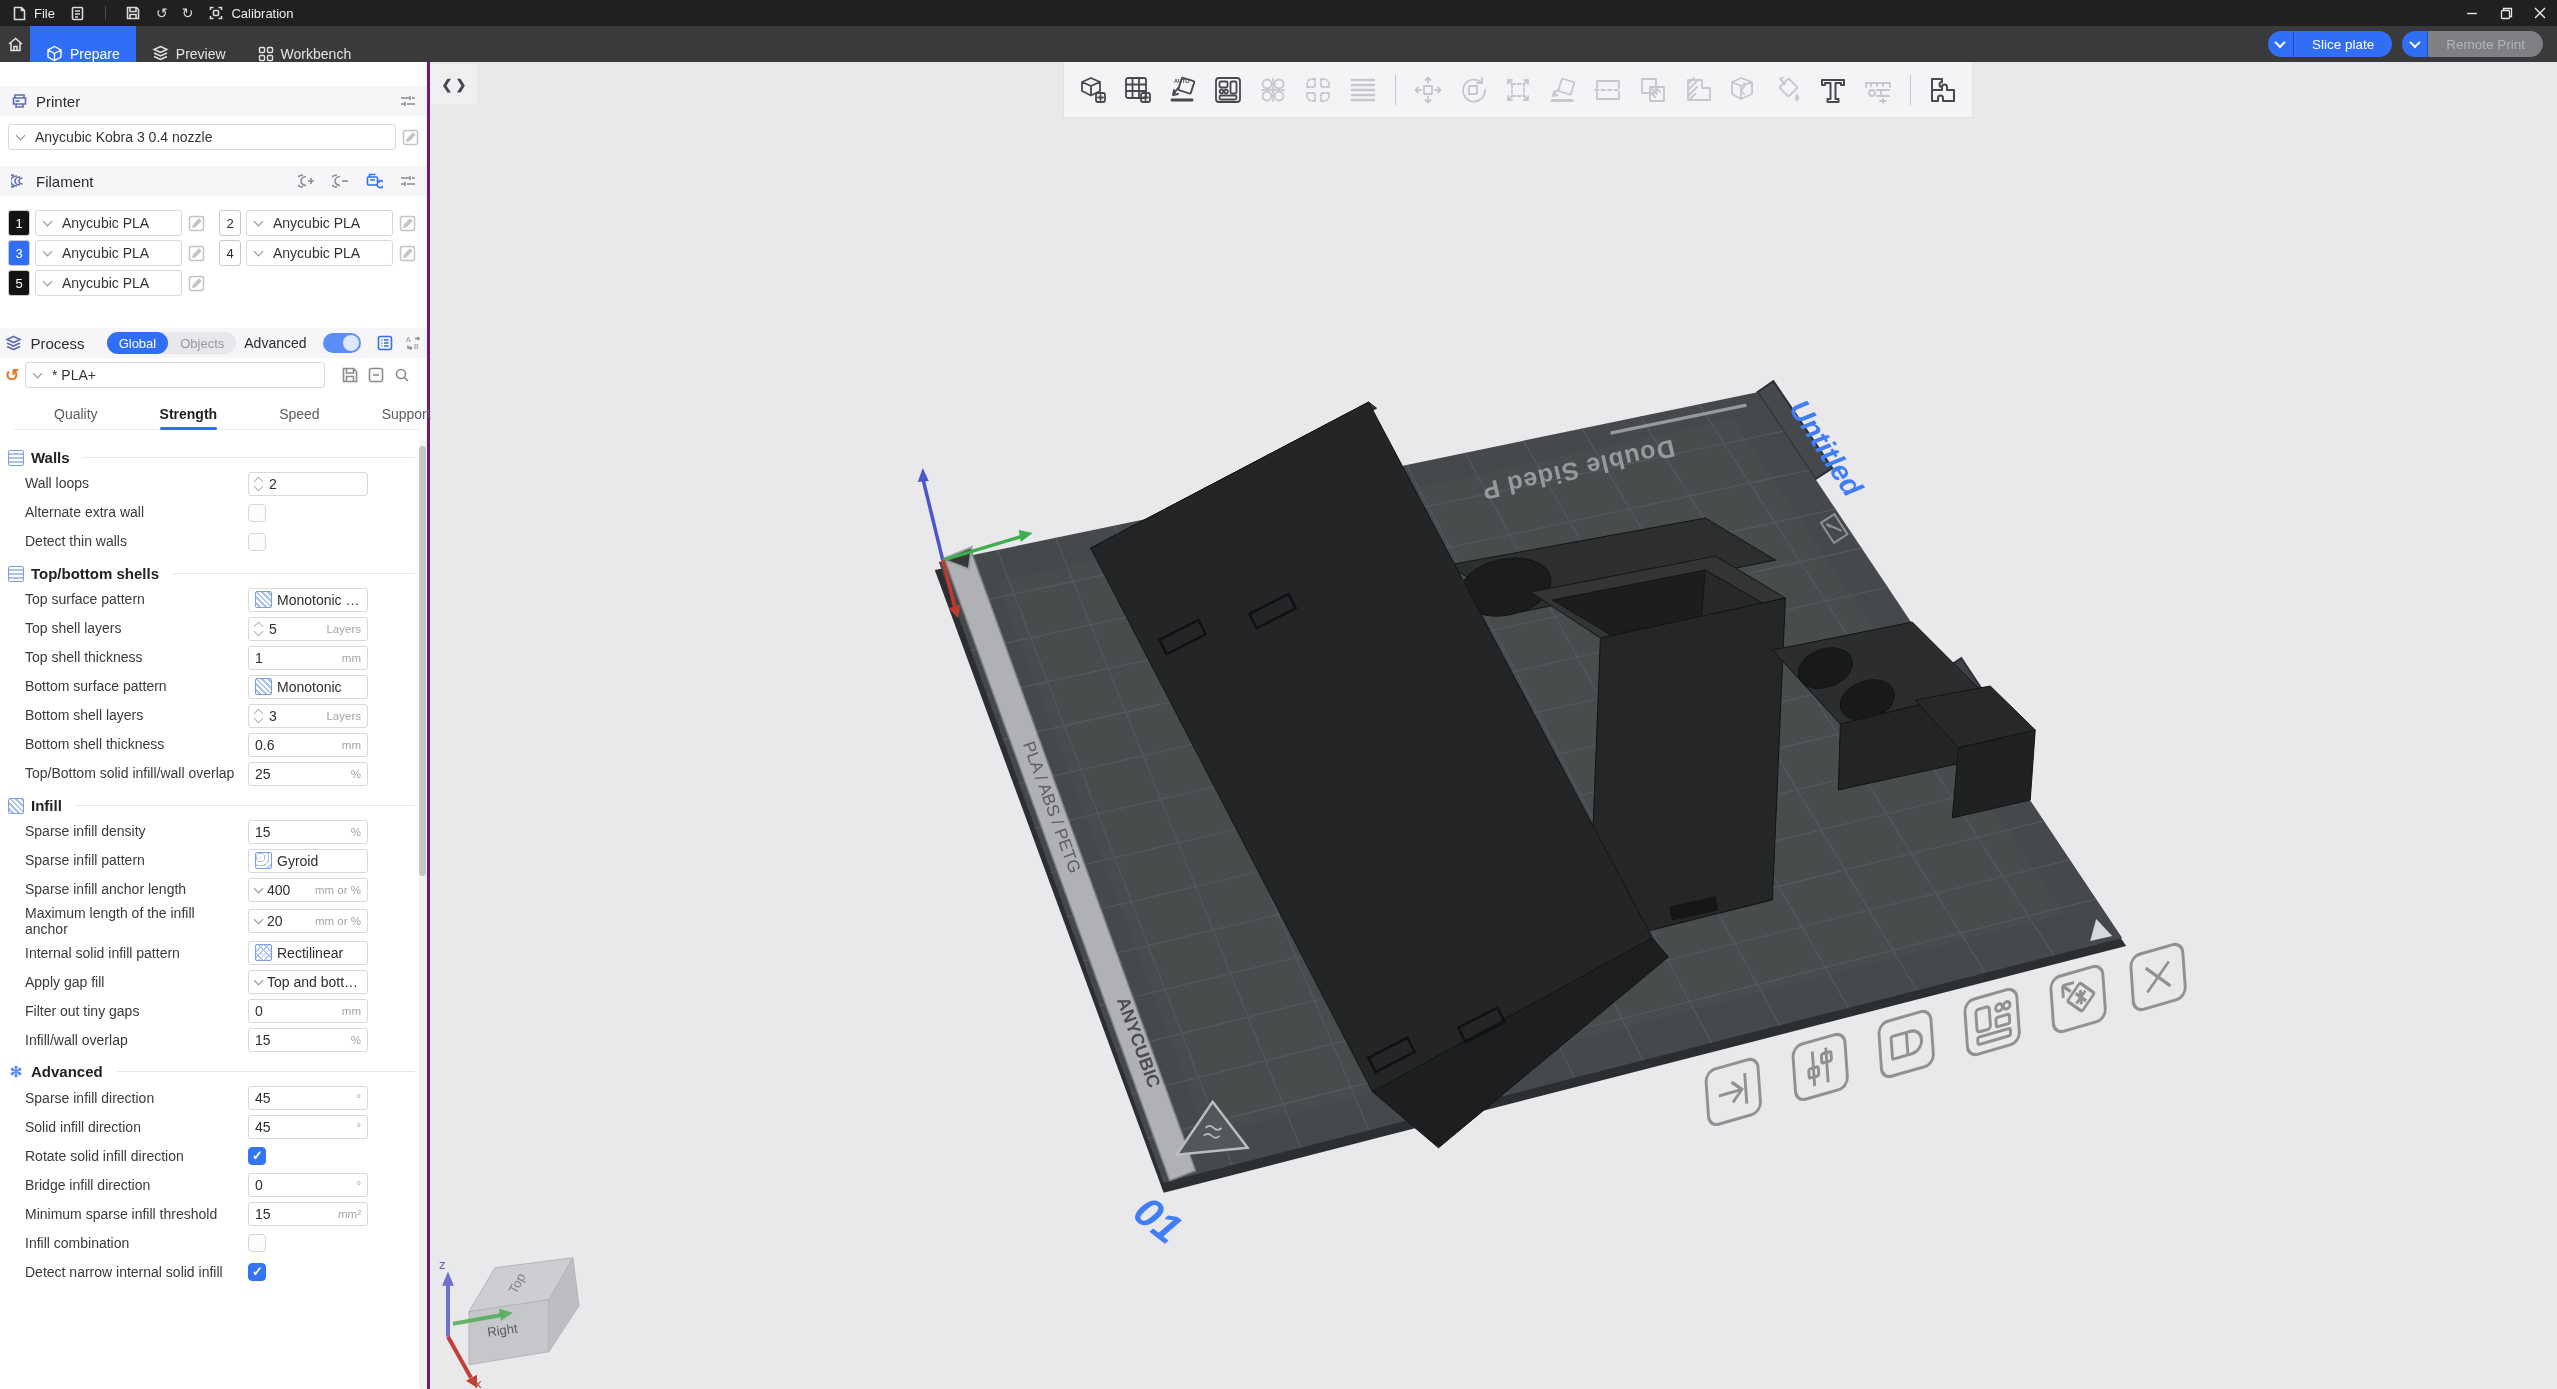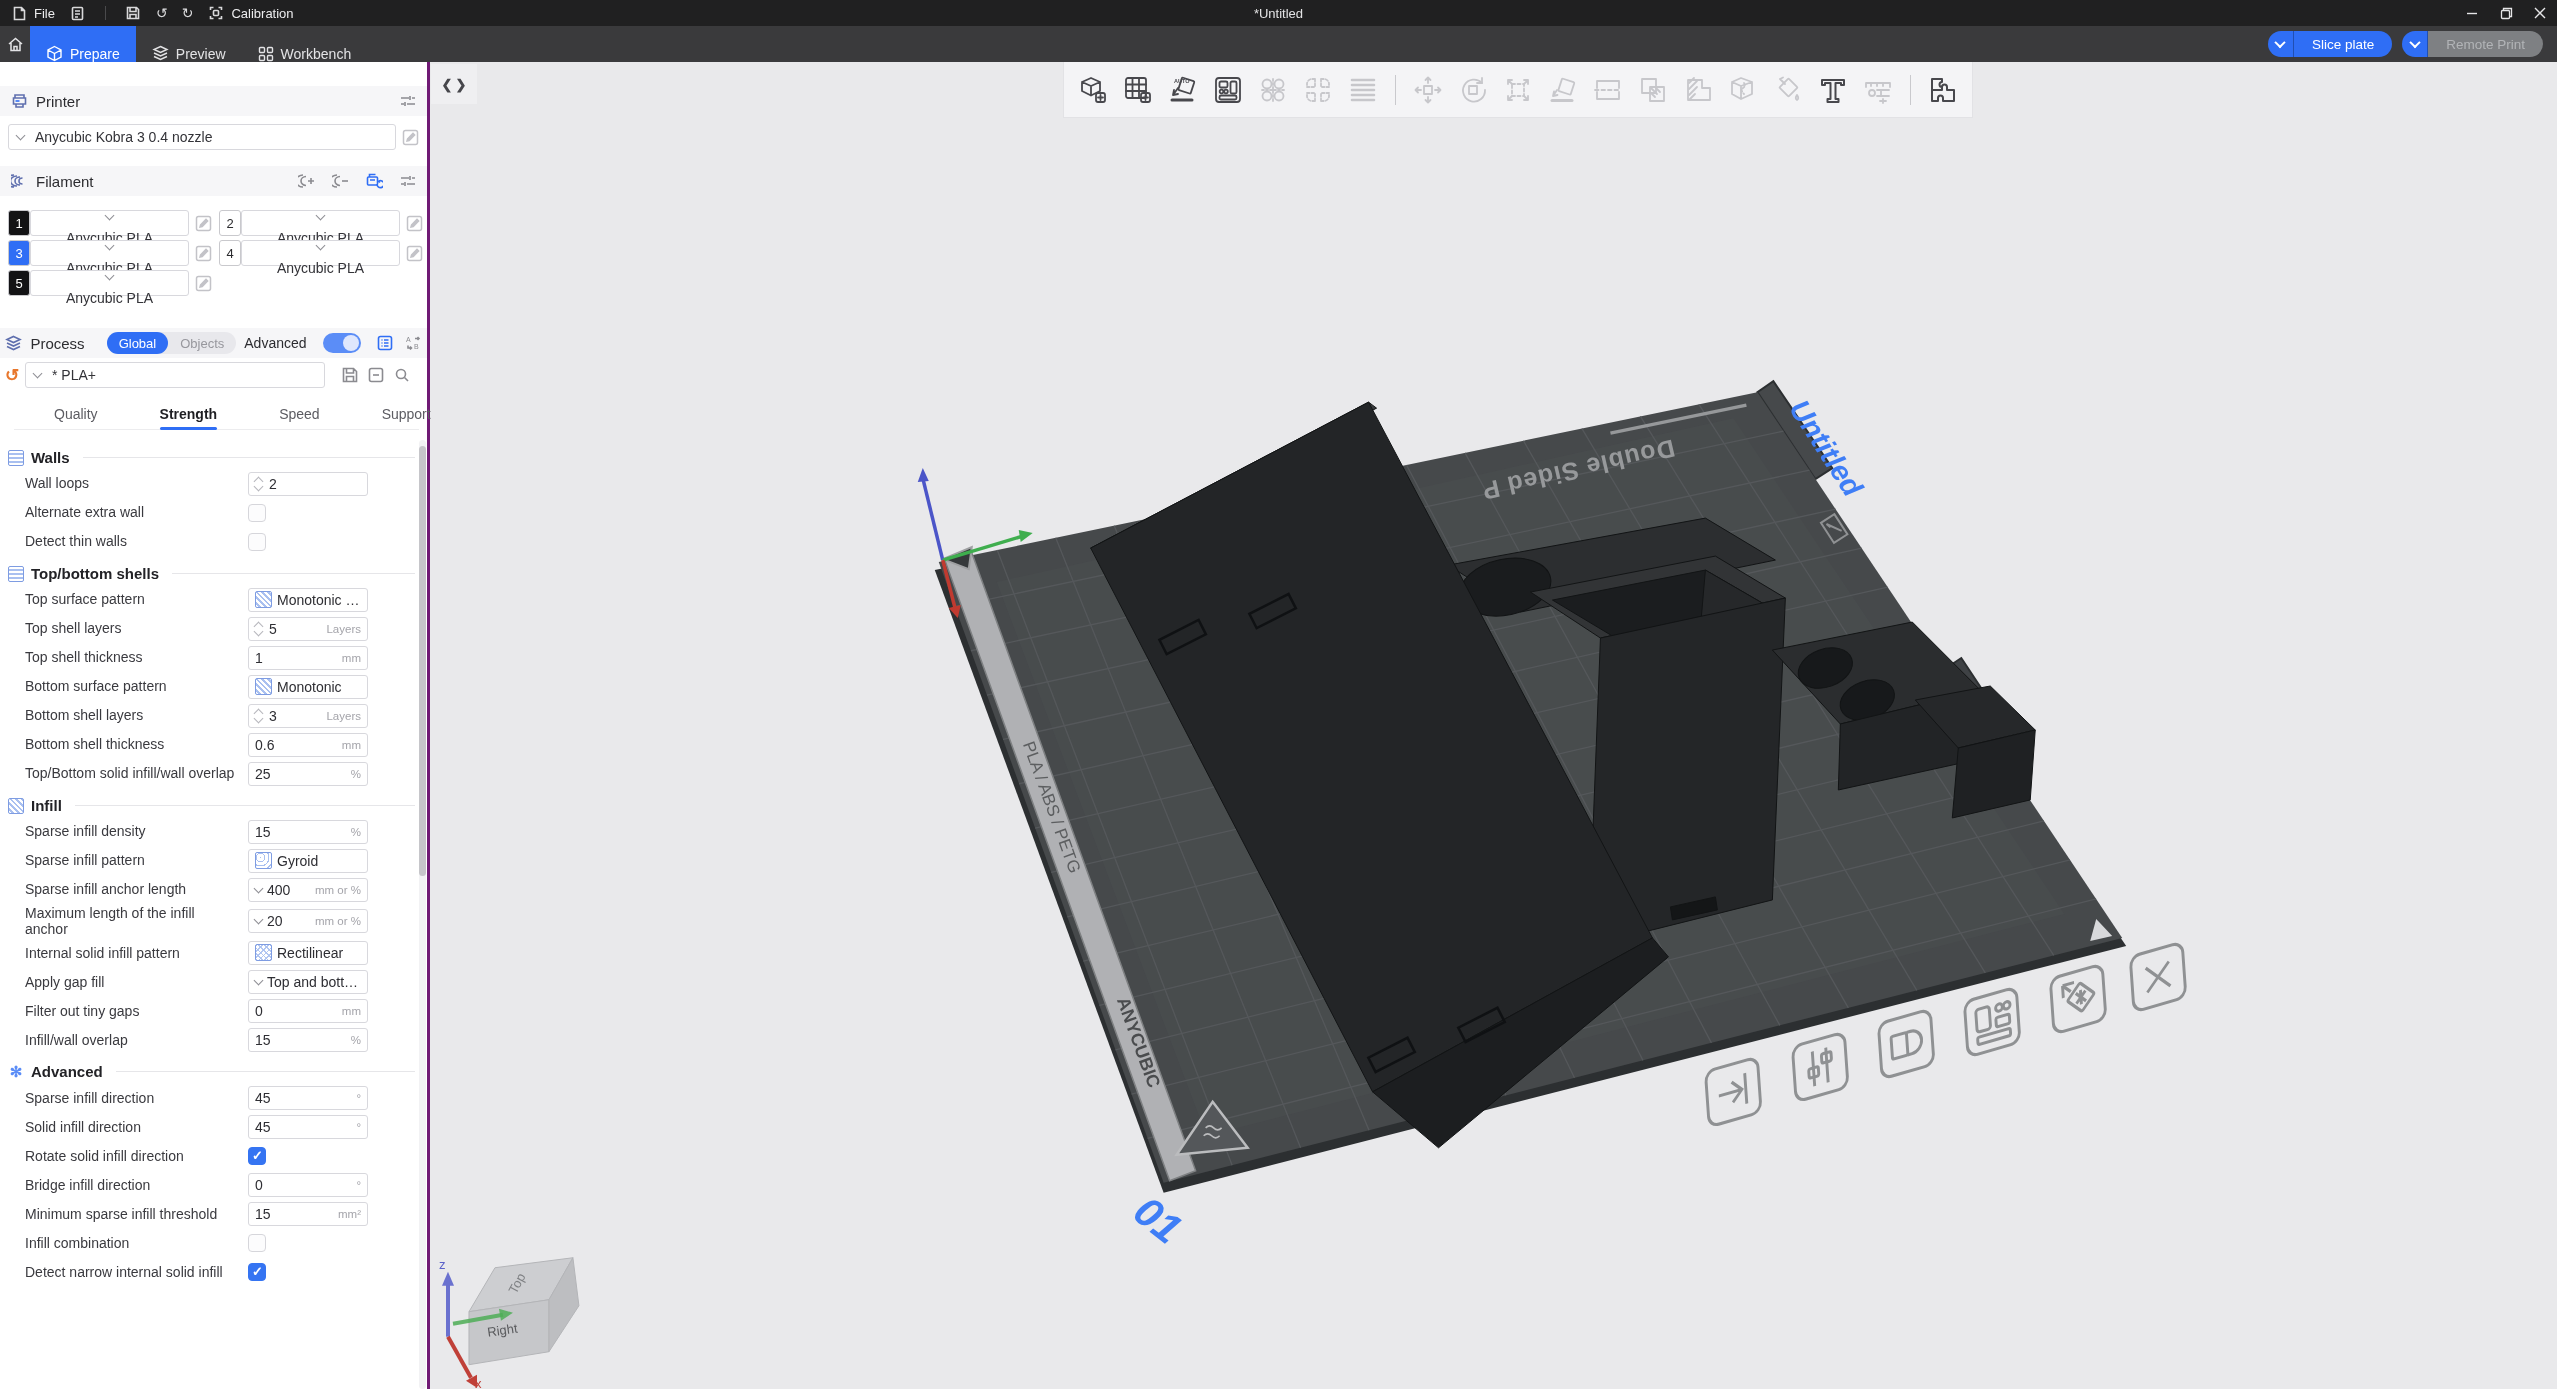--- a/index.html
+++ b/index.html
@@ -37,21 +37,21 @@
   .act-ic.blue svg{stroke:#2f6ef5;}
   .combo{height:26px;border:1px solid #d8d8dd;border-radius:3px;background:#fff;display:flex;align-items:center;padding:4px 8px;font-size:14px;color:#333338;gap:11px;}
   .dchev{width:7px;height:7px;border-left:1.6px solid #8e8e94;border-bottom:1.6px solid #8e8e94;transform:rotate(-45deg);margin-top:-3px;flex:0 0 auto;}
   .edit-ic{width:17px;height:17px;margin-left:6px;flex:0 0 auto;}
   .edit-ic svg{stroke:#c3c3c8;fill:none;stroke-width:1.5;}
   .printer-row{position:absolute;left:8px;right:8px;top:62px;display:flex;align-items:center;}
   .printer-row .combo{flex:1;}
   .fil-grid{position:absolute;left:8px;top:148px;right:8px;}
   .fil-slot{position:absolute;display:flex;align-items:center;}
   .chip{width:22px;height:26px;border-radius:3px;display:flex;align-items:center;justify-content:center;font-size:13px;border:1px solid #c9c9cd;flex:0 0 auto;}
-  .fil-slot .combo{width:159px;flex-direction:column;}
+  .fil-slot .combo{width:147px;margin-left:5px;}
   
   .proc-head{position:absolute;left:0;right:0;top:266px;justify-content:center;}
   .pill{display:flex;background:#e8e8ec;border-radius:12px;height:22px;align-items:center;font-size:13px;margin-left:14px;}
   .pill .seg{padding:0 12px;height:22px;display:flex;align-items:center;border-radius:12px;color:#97979d;}
   .pill .seg.on{background:#2f6ef5;color:#fff;}
   .adv-label{font-size:14px;color:#2c2c30;margin-left:auto;}
   .switch{width:38px;height:20px;border-radius:10px;background:#5b8df7;position:relative;margin-left:8px;flex:0 0 auto;}
   .switch::after{content:"";position:absolute;right:2px;top:2px;width:16px;height:16px;border-radius:8px;background:#dfe7fd;}
   .preset-row{position:absolute;left:5px;right:8px;top:300px;display:flex;align-items:center;}
   .undo-o{color:#e8772c;font-size:17px;font-weight:bold;width:20px;}
@@ -127,21 +127,20 @@
     <div class="tb-item">
       <span class="hicon">
           <svg width="14" height="14" viewBox="0 0 14 14" style="stroke:#d9d9db">
             <path d="M1.5 4 v-2.5 h3 M9.5 1.5 h3 v2.5 M12.5 10 v2.5 h-3 M4.5 12.5 h-3 v-2.5"></path>
             <rect x="4.5" y="4.5" width="5" height="5" rx="1"></rect>
           </svg>
         </span>
       <span>Calibration</span>
     </div>
   </div>
-  <div class="win-title">*Untitled</div>
   <div class="win-ctrls">
     <div class="win-btn">
         <svg width="12" height="12" viewBox="0 0 12 12" style="stroke:#e6e6e8;stroke-width:1.4">
           <path d="M1 6.5 h10"></path>
         </svg>
       </div>
     <div class="win-btn">
         <svg width="13" height="13" viewBox="0 0 13 13" style="stroke:#e6e6e8;fill:none;stroke-width:1.3">
           <path d="M3.5 3.5 v-2 h8 v8 h-2"></path>
           <rect x="1.5" y="3.5" width="8" height="8" rx="1"></rect>

